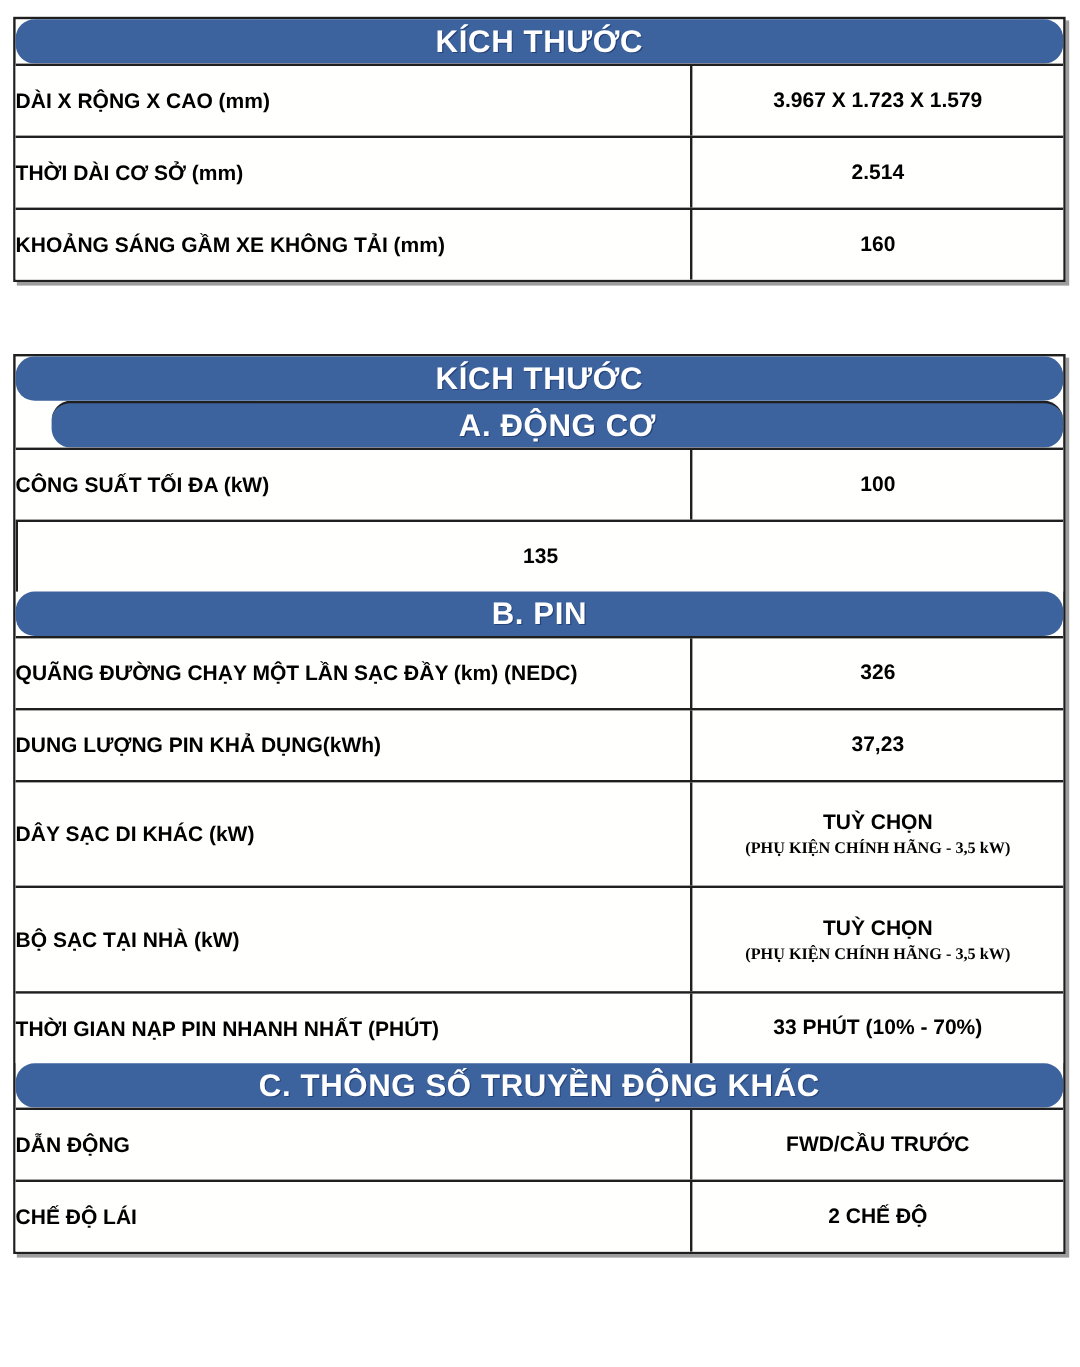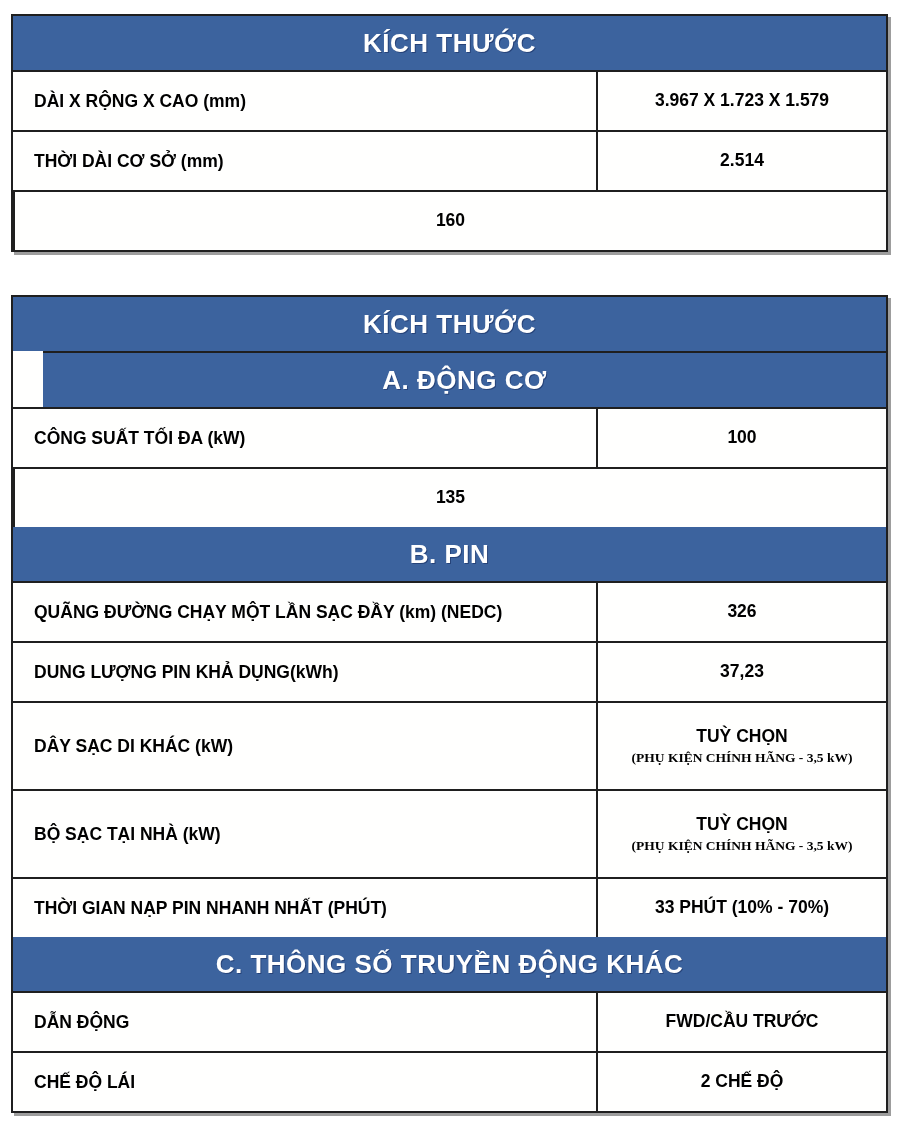--- a/index.html
+++ b/index.html
@@ -25,40 +25,40 @@
     width:873px;
     background:var(--row-bg);
     border:2px solid var(--border);
     box-shadow:3px 3px 0 var(--shadow);
   }
   .tbl-1{top:14px;}
   .tbl-2{top:295px;}
   .thead{
     background:var(--header-bg);
     color:var(--header-text);
-    height:54px;
+    height:37px;
     display:flex;align-items:center;justify-content:center;
     font-weight:bold;
     font-size:26px;
     letter-spacing:0.5px;
     text-shadow:1px 1px 0 rgba(20,40,90,0.55);
+    border-radius:16px;
   }
   .thead + .thead{border-top:2px solid var(--border);margin-left:30px;}
   .row{
     display:flex;
     border-top:2px solid var(--border);
     background:var(--row-bg);
     color:var(--row-text);
   }
   .row.std{height:58px;}
   .row.tall{height:86px;}
   .cell-label{
     flex:0 0 562px;
     display:flex;align-items:center;
-    padding-left:21px;
     font-weight:bold;
     font-size:17.5px;
   }
   .cell-value{
     flex:1;
     border-left:2px solid var(--border);
     display:flex;flex-direction:column;
     align-items:center;justify-content:center;
     text-align:left;
     font-weight:bold;
@@ -80,20 +80,21 @@
 
   <div class="row std">
     <div class="cell-label">DÀI X RỘNG X CAO (mm)</div>
     <div class="cell-value">3.967 X 1.723 X 1.579</div>
   </div>
   <div class="row std">
     <div class="cell-label">THỜI DÀI CƠ SỞ (mm)</div>
     <div class="cell-value">2.514</div>
   </div>
   <div class="row std">
+    <div class="cell-label">KHOẢNG SÁNG GẦM XE KHÔNG TẢI (mm)</div>
     <div class="cell-value">160</div>
   </div>
 </div>
 
 <div class="tbl tbl-2">
   <div class="thead">KÍCH THƯỚC</div>
 
   <div class="thead">A. ĐỘNG CƠ</div>
   <div class="row std">
     <div class="cell-label">CÔNG SUẤT TỐI ĐA (kW)</div>

